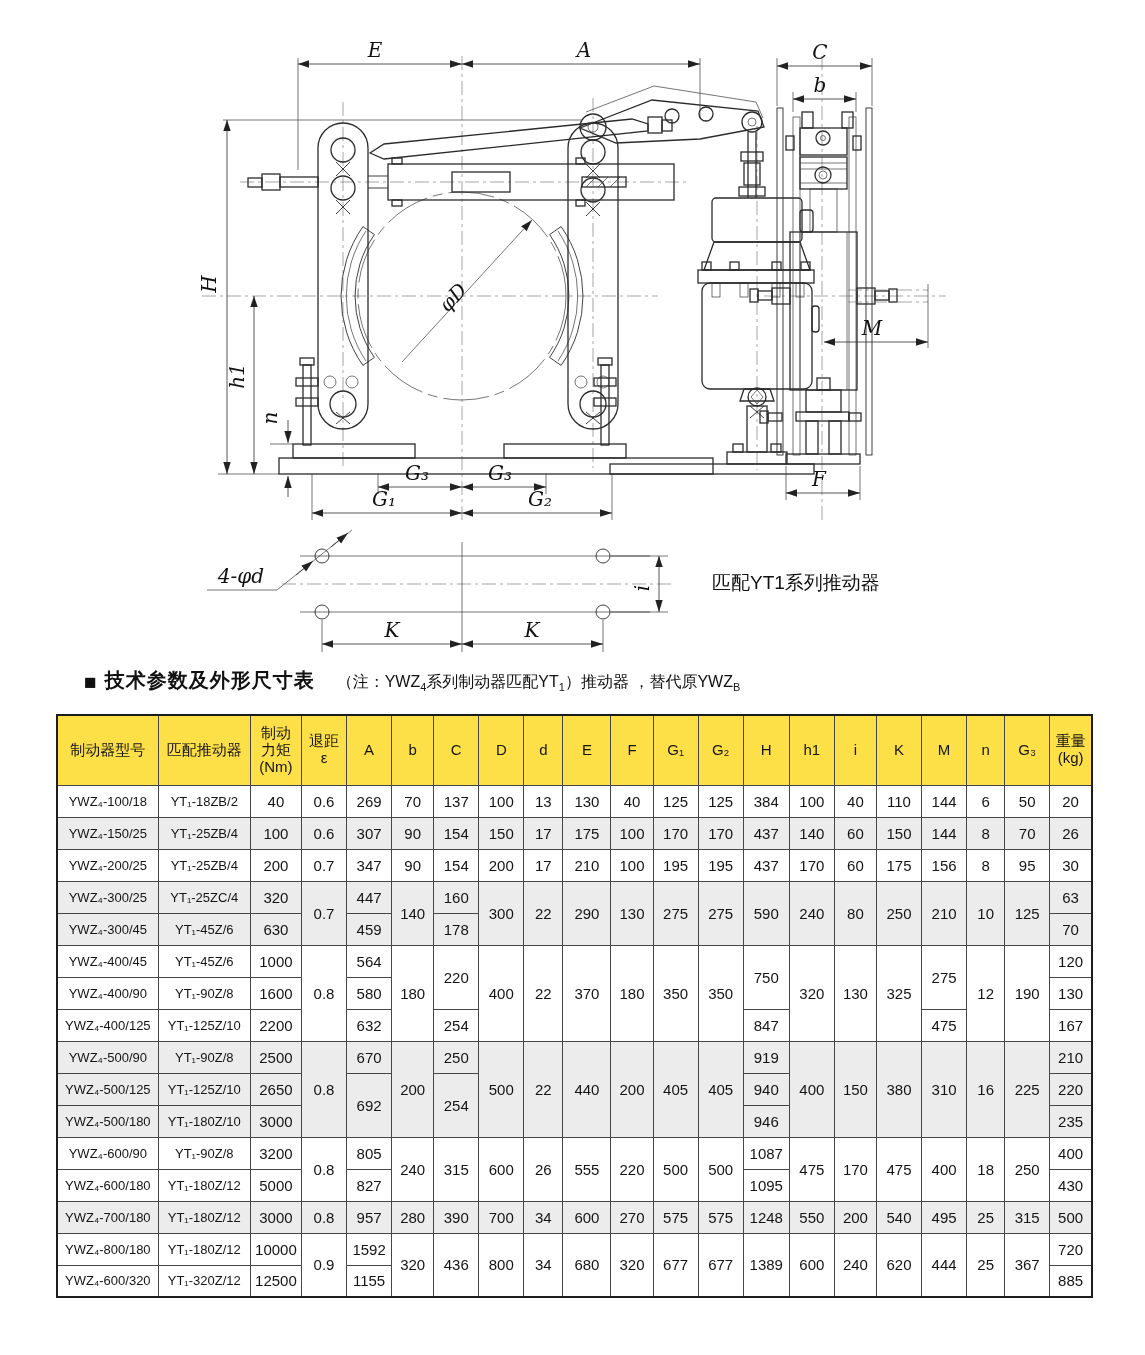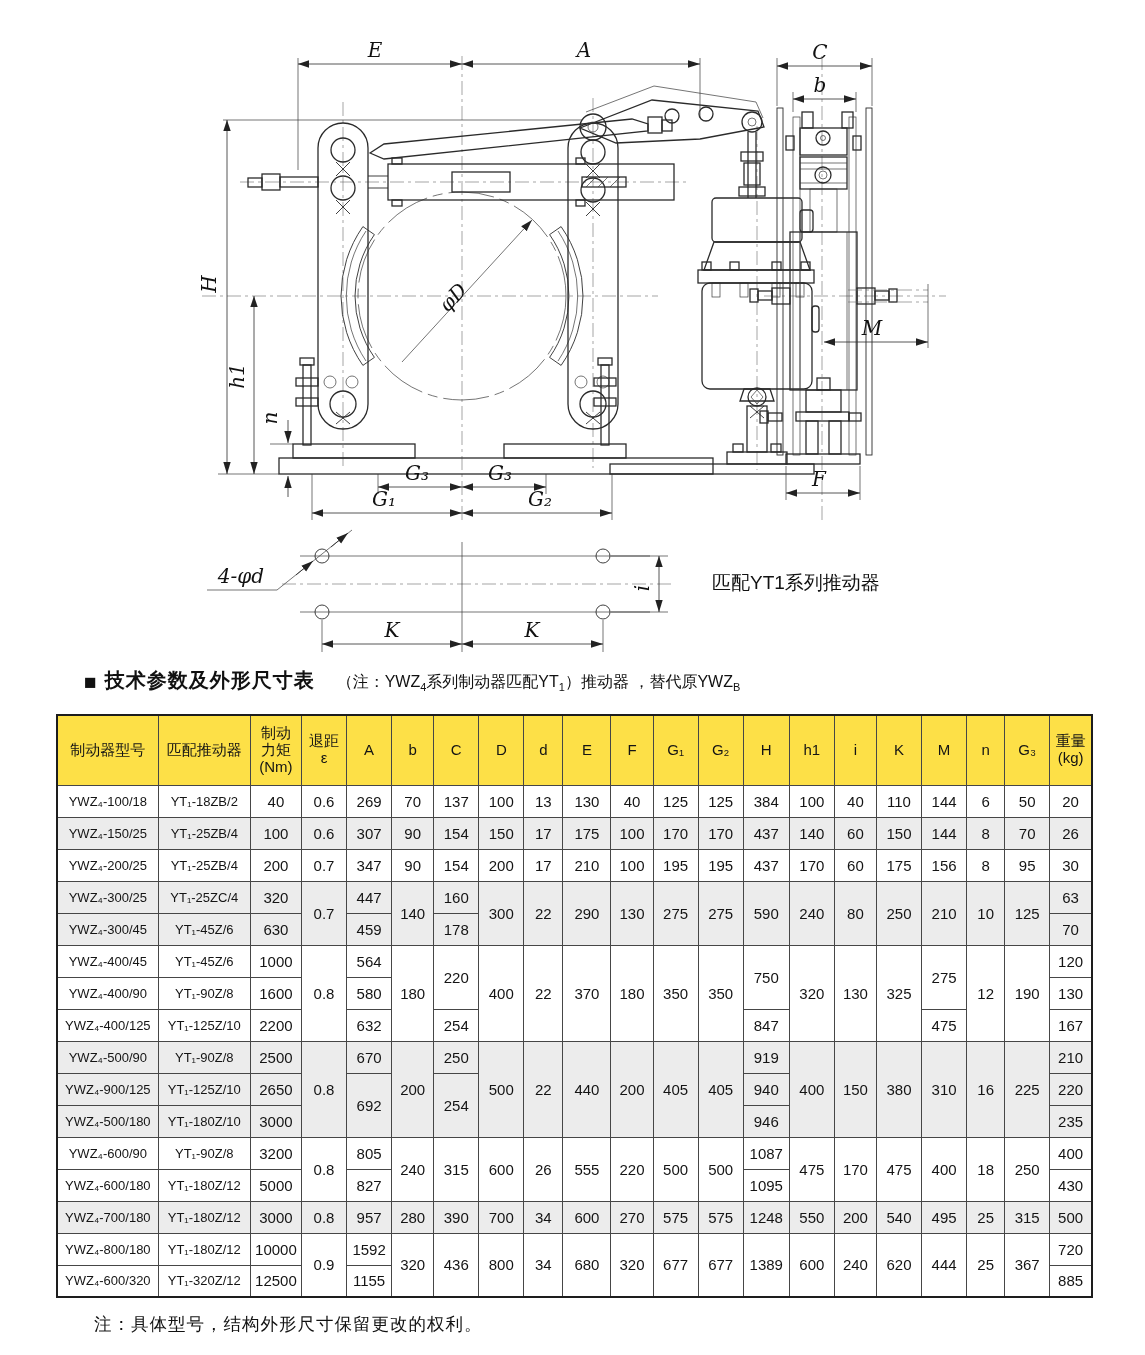--- a/index.html
+++ b/index.html
@@ -516,21 +516,21 @@
           <td>919</td>
           <td rowspan="3">400</td>
           <td rowspan="3">150</td>
           <td rowspan="3">380</td>
           <td rowspan="3">310</td>
           <td rowspan="3">16</td>
           <td rowspan="3">225</td>
           <td>210</td>
         </tr>
         <tr class="shade">
-          <td>YWZ₄-900/125</td>
+          <td>YWZ₄-500/125</td>
           <td>YT₁-125Z/10</td>
           <td>2650</td>
           <td rowspan="2">692</td>
           <td rowspan="2">254</td>
           <td>940</td>
           <td>220</td>
         </tr>
         <tr class="shade">
           <td>YWZ₄-500/180</td>
           <td>YT₁-180Z/10</td>
@@ -618,15 +618,14 @@
         <tr>
           <td>YWZ₄-600/320</td>
           <td>YT₁-320Z/12</td>
           <td>12500</td>
           <td>1155</td>
           <td>885</td>
         </tr>
       </tbody>
   </table>
 
-  <div class="footnote">注：具体型号，结构外形尺寸保留更改的权利。</div>
 
 </div>
 
 </body></html>

